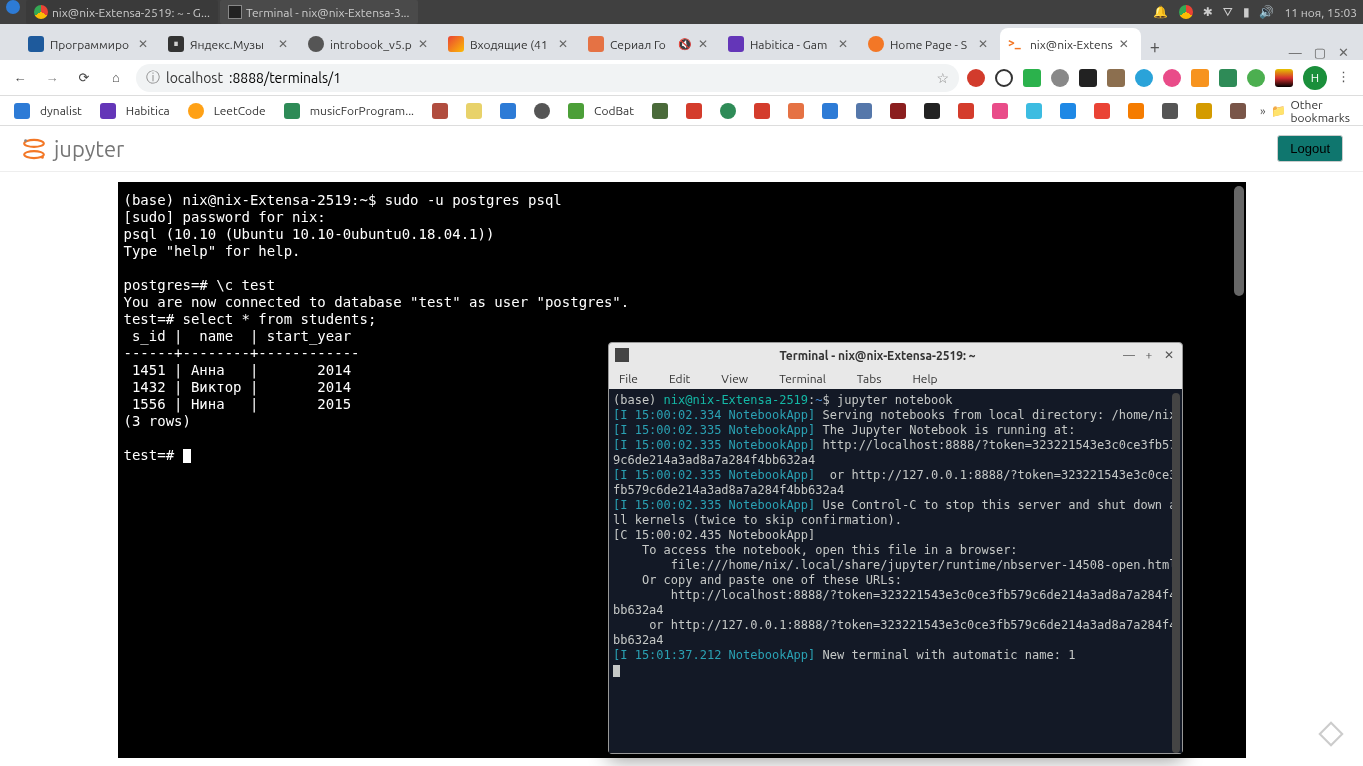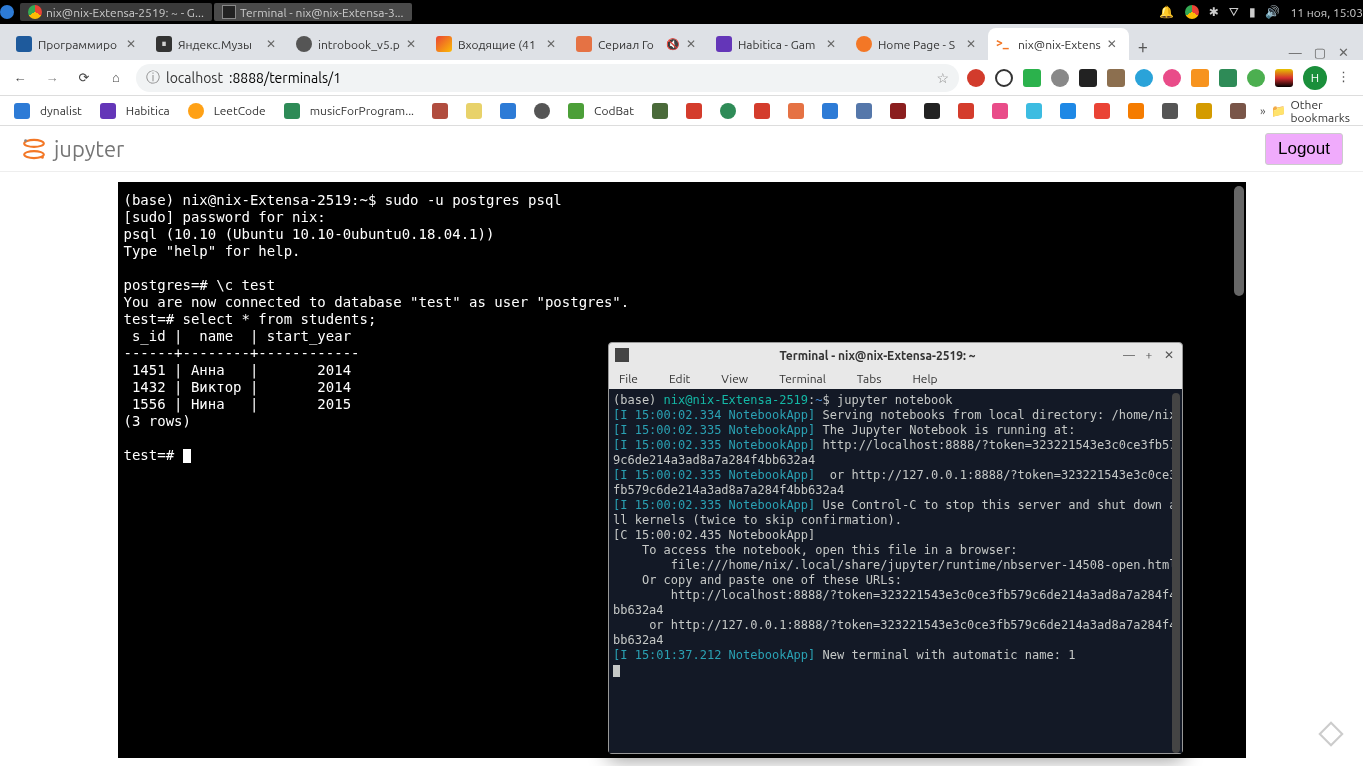--- a/index.html
+++ b/index.html
@@ -1,28 +1,28 @@
 <!DOCTYPE html>
 <html><head>
 <meta charset="utf-8">
 <style>
 * { margin: 0; padding: 0; box-sizing: border-box; }
 body { font-family: "Ubuntu", "Liberation Sans", sans-serif; font-size: 13px; background: #fff; width: 1363px; height: 766px; overflow: hidden; position: relative; }
 
 
-.os-panel { height: 24px; background: #000000; color: #ccc; display: flex; align-items: center; padding: 0 0; font-size: 12px; }
+.os-panel { height: 24px; background: #404040; color: #ccc; display: flex; padding: 0 6px; font-size: 12px; }
 .os-panel .taskbar { display: flex; gap: 2px; flex: 1; }
 .os-panel .task-btn { background: #3a3a3a; padding: 2px 8px; border-radius: 2px; display: flex; align-items: center; gap: 4px; max-width: 200px; overflow: hidden; white-space: nowrap; cursor: pointer; }
 .os-panel .task-btn.active { background: #4a4a4a; }
 .os-panel .tray { display: flex; align-items: center; gap: 10px; }
 .os-panel .tray span { cursor: pointer; }
 .tiny-icon { width: 14px; height: 14px; display: inline-block; }
 
 
-.chrome-tabs { height: 36px; background: #dee1e6; display: flex; align-items: flex-end; padding: 4px 4px 0 8px; }
+.chrome-tabs { height: 36px; background: #dee1e6; display: flex; align-items: flex-end; padding: 4px 4px 0 20px; }
 .chrome-tab { height: 32px; background: #dee1e6; border-radius: 8px 8px 0 0; padding: 0 8px; display: flex; align-items: center; gap: 6px; min-width: 140px; max-width: 156px; font-size: 12px; color: #333; cursor: pointer; position: relative; overflow: hidden; }
 .chrome-tab.active { background: #fff; }
 .chrome-tab .tab-favicon { width: 16px; height: 16px; flex-shrink: 0; }
 .chrome-tab .tab-title { overflow: hidden; white-space: nowrap; text-overflow: ellipsis; flex: 1; }
 .chrome-tab .tab-close { width: 14px; height: 14px; flex-shrink: 0; color: #666; }
 .new-tab { width: 28px; height: 28px; display: flex; align-items: center; justify-content: center; cursor: pointer; color: #555; font-size: 18px; }
 .win-controls { margin-left: auto; display: flex; gap: 12px; padding: 0 10px; color: #666; }
 .win-controls span { cursor: pointer; }
 
 
@@ -40,21 +40,21 @@
 .bookmarks-bar { height: 30px; background: #fff; border-bottom: 1px solid #ddd; display: flex; align-items: center; padding: 0 8px; gap: 6px; font-size: 12px; color: #333; }
 .bm-item { display: flex; align-items: center; gap: 10px; padding: 3px 6px; border-radius: 4px; cursor: pointer; }
 .bm-item .bm-fav { width: 16px; height: 16px; }
 .bm-more { margin-left: 2px; color: #555; cursor: pointer; }
 .bm-other { margin-left: auto; display: flex; align-items: center; gap: 4px; cursor: pointer; }
 
 
 .jupyter-header { height: 46px; display: flex; align-items: center; padding: 0 20px; border-bottom: 1px solid #eee; }
 .jupyter-logo { display: flex; align-items: center; gap: 6px; font-size: 22px; color: #757575; }
 .jupyter-logo svg { width: 28px; height: 28px; }
-.logout-btn { margin-left: auto; padding: 5px 12px; border: 1px solid #ccc; border-radius: 3px; background: #f0abfc; cursor: pointer; font-size: 17px; }
+.logout-btn { margin-left: auto; padding: 5px 12px; border: 1px solid #ccc; border-radius: 3px; background: #0f766e; cursor: pointer; font-size: 13px; }
 
 
 .jupyter-body { background: #fff; padding: 10px 0 0 0; }
 .terminal-panel { margin: 0 auto; width: 1128px; height: 576px; background: #000; color: #fff; font-family: "DejaVu Sans Mono", monospace; font-size: 14px; line-height: 17px; padding: 10px 6px; white-space: pre; overflow: hidden; position: relative; }
 .terminal-panel .cursor-block { display: inline-block; width: 8px; height: 14px; background: #fff; vertical-align: text-bottom; }
 .term-scrollbar { position: absolute; right: 2px; top: 4px; width: 10px; height: 110px; background: #666; border-radius: 5px; }
 
 
 .float-term { position: absolute; left: 608px; top: 342px; width: 575px; height: 412px; background: #e8e8e8; border: 1px solid #999; border-radius: 4px; box-shadow: 0 6px 20px rgba(0,0,0,0.4); display: flex; flex-direction: column; }
 .float-term .titlebar { height: 24px; display: flex; align-items: center; padding: 0 6px; font-size: 12px; color: #333; }

